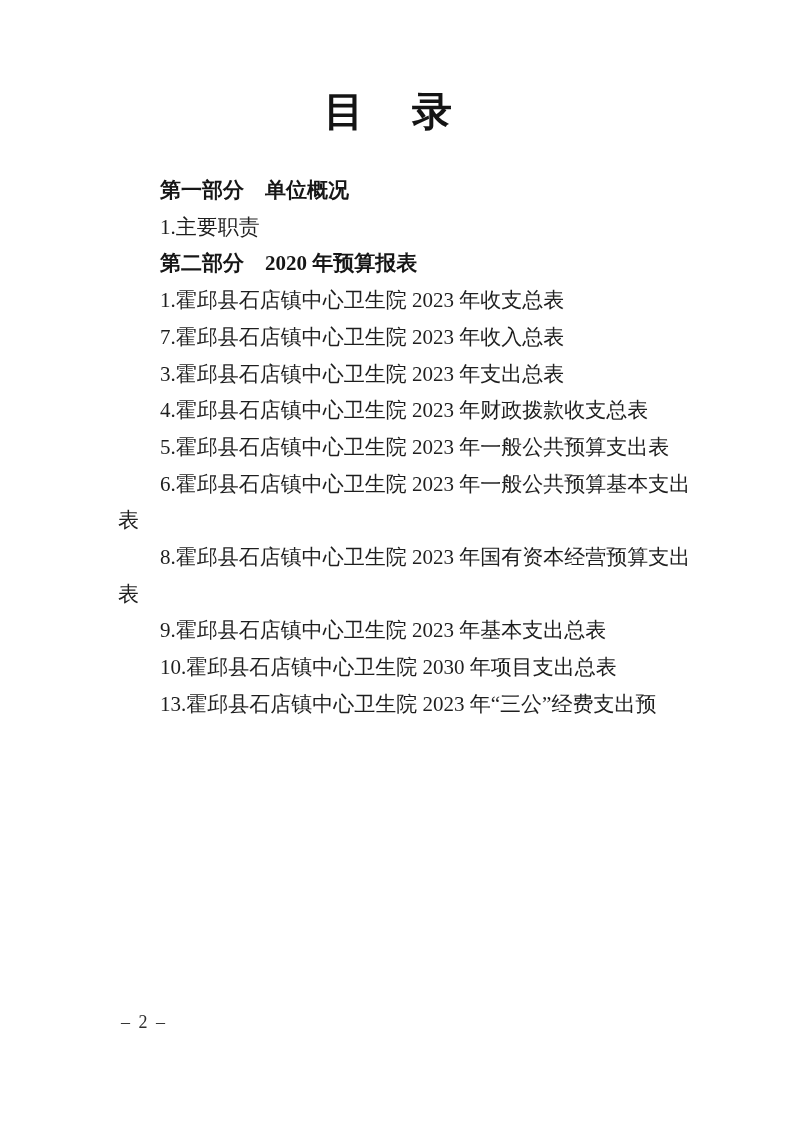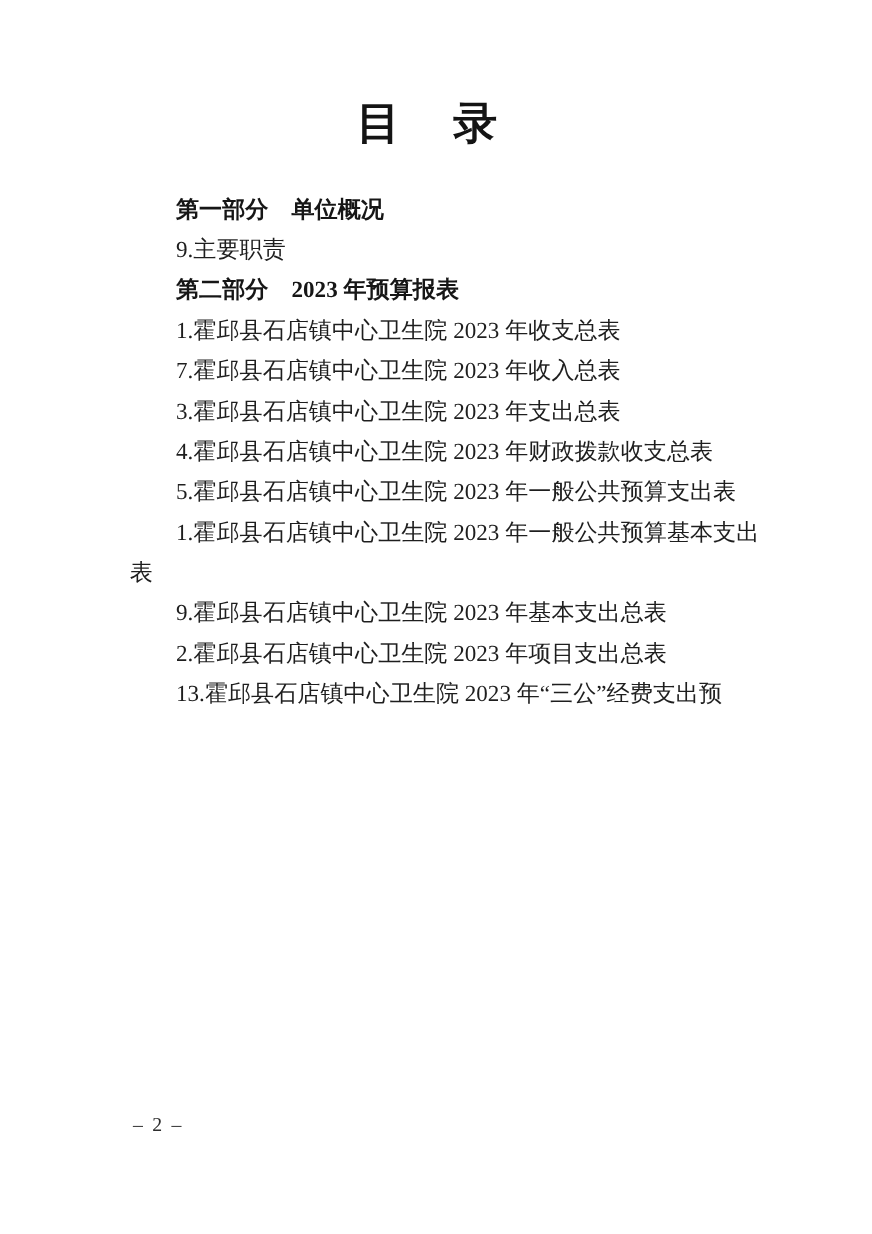--- a/index.html
+++ b/index.html
@@ -57,31 +57,32 @@
 <body>
 
 <div class="page">
 
   <h1 class="doc-title">目　录</h1>
 
   <div class="content">
 
     <p class="heading">第一部分　单位概况</p>
 
-    <p class="entry">9.主要职责</p>
+    <p class="entry">1.主要职责</p>
 
-    <p class="heading">第二部分　2023 年预算报表</p>
+    <p class="heading">第二部分　2020 年预算报表</p>
 
     <p class="entry">1.霍邱县石店镇中心卫生院 2023 年收支总表</p>
     <p class="entry">7.霍邱县石店镇中心卫生院 2023 年收入总表</p>
     <p class="entry">3.霍邱县石店镇中心卫生院 2023 年支出总表</p>
     <p class="entry">4.霍邱县石店镇中心卫生院 2023 年财政拨款收支总表</p>
     <p class="entry">5.霍邱县石店镇中心卫生院 2023 年一般公共预算支出表</p>
-    <p class="entry">1.霍邱县石店镇中心卫生院 2023 年一般公共预算基本支出表</p>
+    <p class="entry">6.霍邱县石店镇中心卫生院 2023 年一般公共预算基本支出表</p>
+    <p class="entry">8.霍邱县石店镇中心卫生院 2023 年国有资本经营预算支出表</p>
     <p class="entry">9.霍邱县石店镇中心卫生院 2023 年基本支出总表</p>
-    <p class="entry">2.霍邱县石店镇中心卫生院 2023 年项目支出总表</p>
+    <p class="entry">10.霍邱县石店镇中心卫生院 2030 年项目支出总表</p>
     <p class="entry">13.霍邱县石店镇中心卫生院 2023 年“三公”经费支出预</p>
 
   </div>
 
   <div class="page-number">– 2 –</div>
 
 </div>
 
 </body></html>

